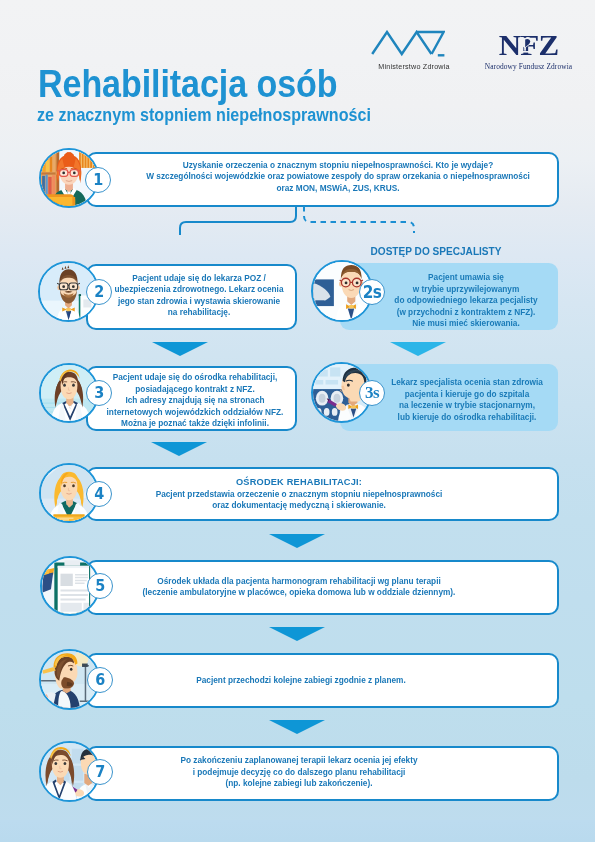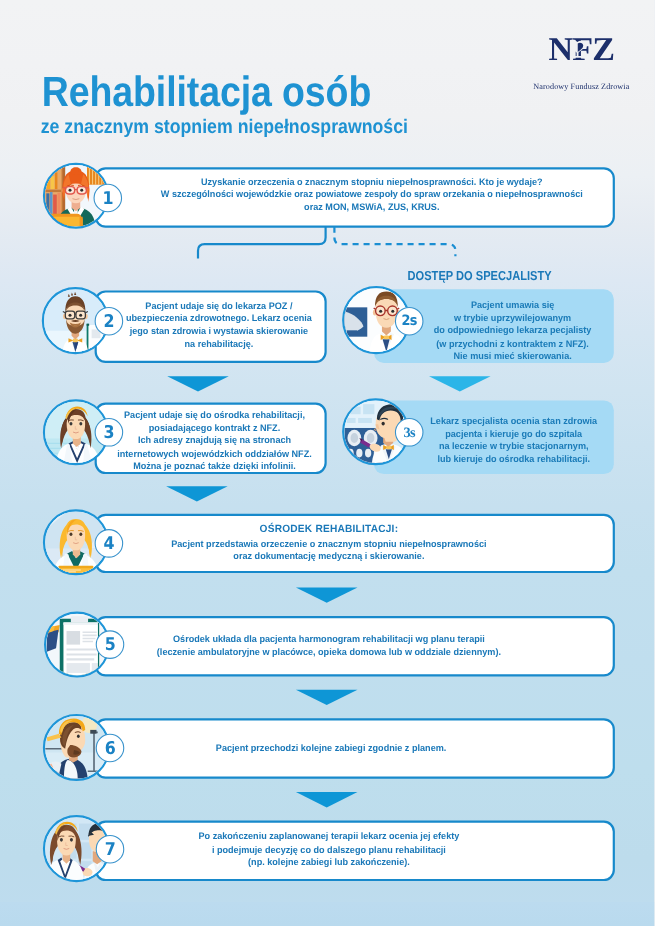--- a/index.html
+++ b/index.html
@@ -14,21 +14,21 @@
       #cbe2f0 405px,#c6e0ef 460px,#c2dfee 520px,#c0deee 600px,
       #bedeed 700px,#bddcec 780px,#bedcef 842px);}
 
   
   .logos{position:absolute;top:30px;left:371px;width:210px;height:44px;}
   .mz{position:absolute;left:0;top:0;width:86px;}
   .mz .cap{font-size:7.2px;color:#333;letter-spacing:.2px;text-align:center;
     margin-top:1px;font-family:"Liberation Sans",sans-serif;}
   .nfz{position:absolute;left:100px;top:0px;width:115px;text-align:center;}
   .nfz .cap{font-size:7.4px;color:#1c2f6b;letter-spacing:.1px;
-    font-family:"Liberation Serif",serif;margin-top:12px;}
+    font-family:"Liberation Serif",serif;margin-top:1px;}
 
   h1.title{position:absolute;left:38px;top:62.5px;margin:0;
     font-family:"Liberation Sans",sans-serif;
     font-weight:bold;font-size:38.5px;line-height:42px;color:#1e92d2;
     letter-spacing:-0.1px;transform:scaleX(.885);transform-origin:left top;}
   h2.subtitle{position:absolute;left:37px;top:104.5px;margin:0;
     font-weight:bold;font-size:18px;line-height:21px;color:#1e92d2;
     letter-spacing:0px;transform:scaleX(.895);transform-origin:left top;}
   .card{position:absolute;background:#fff;border:2px solid #1789cb;
     border-radius:10px;box-sizing:border-box;}
@@ -40,37 +40,45 @@
   .ctext.soft{color:#1a7bb8;}
 
   .avatar{position:absolute;border-radius:50%;overflow:hidden;z-index:5;
     border:2.3px solid #1e95d8;box-sizing:border-box;background:#d9eefb;}
   .numc{position:absolute;border-radius:50%;background:#fff;z-index:8;
     border:1.3px solid #3a93cc;box-sizing:border-box;
     display:flex;align-items:center;justify-content:center;
     font-family:"DejaVu Sans Condensed","DejaVu Sans",sans-serif;
     color:#1b82c4;font-weight:bold;font-size:16px;letter-spacing:-.4px;
     padding-bottom:1px;}
-  .numc.sm{font-size:13px;letter-spacing:-.6px;}
+  .numc.sm{font-size:17px;letter-spacing:-.6px;}
 
   .arrow{position:absolute;width:0;height:0;border-left:28px solid transparent;
     border-right:28px solid transparent;border-top:14.5px solid #0e96d6;}
   .arrow.light{border-top-color:#2bb5e8;}
   .sechead{position:absolute;font-weight:bold;font-size:11.8px;color:#1a78b8;
     letter-spacing:0px;text-align:center;transform:scaleX(.855);
     transform-origin:center center;}
   .bottomband{position:absolute;left:0;bottom:0;width:595px;height:22px;
     background:linear-gradient(180deg,#bcdbef 0%,#b9daee 100%);}
 </style>
 </head>
 <body>
 
 <div class="page">
 
   <div class="logos">
+    <div class="mz">
+      <svg width="74" height="27" viewBox="0 0 74 27">
+        <path d="M1.2 24.0 L16.0 2.0 L30.8 24.0 L45.6 2.0 L60.4 24.0" fill="none" stroke="#1f85bd" stroke-width="2.4" stroke-linecap="butt" stroke-linejoin="miter"></path>
+        <path d="M45.6 2.0 H72.6 L60.6 24.0" fill="none" stroke="#1f85bd" stroke-width="2.4" stroke-linecap="butt" stroke-linejoin="miter"></path>
+        <path d="M66.8 25.3 H73.4" fill="none" stroke="#1f85bd" stroke-width="2.4" stroke-linecap="butt"></path>
+      </svg>
+      <div class="cap">Ministerstwo Zdrowia</div>
+    </div>
     <div class="nfz">
       <svg width="115" height="27" viewBox="0 0 115 27">
         <text x="57.5" y="25" text-anchor="middle" fill="#1c2f6b" font-family="Liberation Serif, serif" font-weight="bold" font-size="31" letter-spacing="-0.8" transform="scale(1,0.97)" style="transform-origin:center">NFZ</text>
         <g>
           <path d="M54.0 8.2 c-2.6 -2.4 -6.6 -0.6 -6.6 2.6 c0 2.9 3.6 5.3 6.6 7.3
                    c3.0 -2.0 6.6 -4.4 6.6 -7.3 c0 -3.2 -4.0 -5.0 -6.6 -2.6 z" fill="#f1f2f4"></path>
           <path d="M53.2 15.0 h1.7 v5.8 h-1.7 z" fill="#f1f2f4"></path>
           <path d="M49.5 21.0 h9.0 v1.6 h-9.0 z" fill="#f1f2f4"></path>
           <path d="M54.2 9.6 c-2.0 -1.6 -5.0 -0.3 -5.0 2.0 c0 2.2 2.6 4.0 5.0 5.6 z" fill="#f1f2f4"></path>
           <path d="M54.2 9.6 c2.0 -1.6 5.0 -0.3 5.0 2.0 c0 2.2 -2.6 4.0 -5.0 5.6 z" fill="#1c2f6b"></path>

